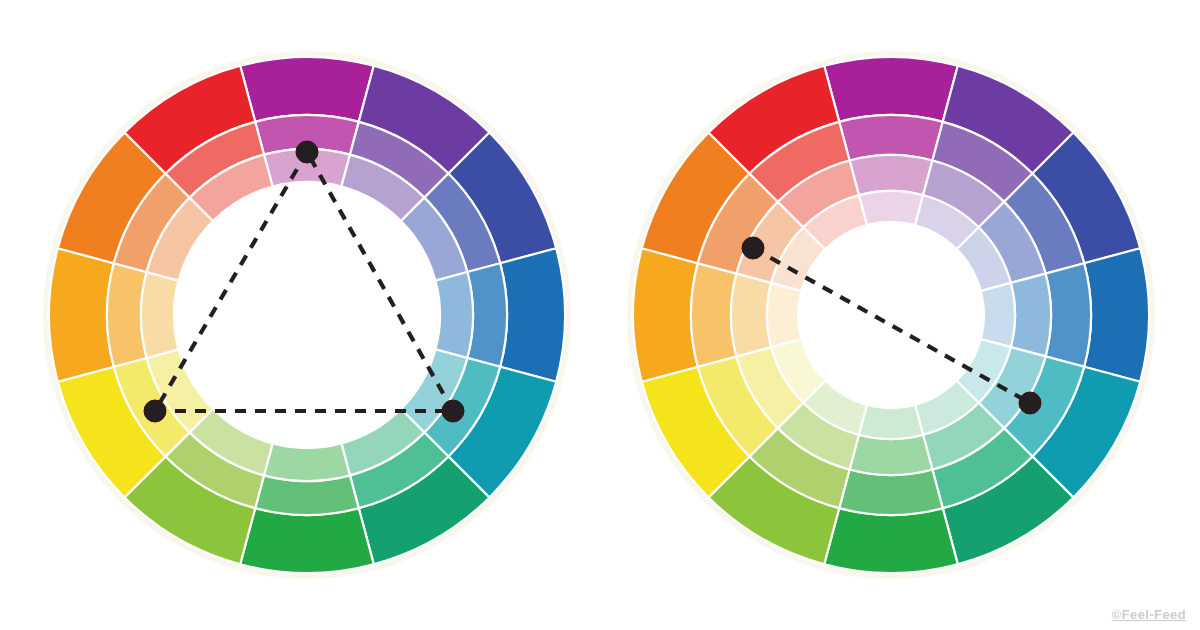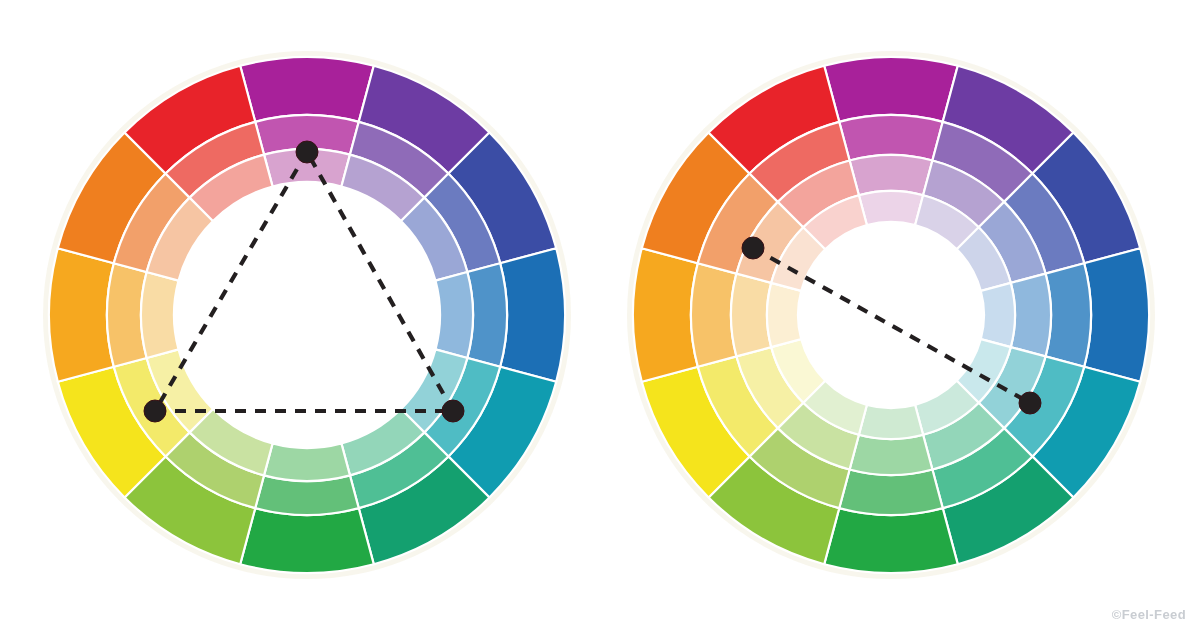--- a/index.html
+++ b/index.html
@@ -32,20 +32,21 @@
     position: absolute;
     right: 14px;
     bottom: 8px;
     font-family: "Liberation Sans", sans-serif;
     font-size: 13px;
     font-weight: bold;
     letter-spacing: 0.4px;
     color: #c9cdd2;
     user-select: none;
     white-space: nowrap;
+    text-decoration: underline;
   }
   .seg { stroke: #ffffff; stroke-width: 2.2; }
   .harmony-line {
     stroke: #231f20;
     stroke-width: 4.2;
     stroke-dasharray: 11 9;
     stroke-linecap: butt;
     fill: none;
   }
   .harmony-node {

